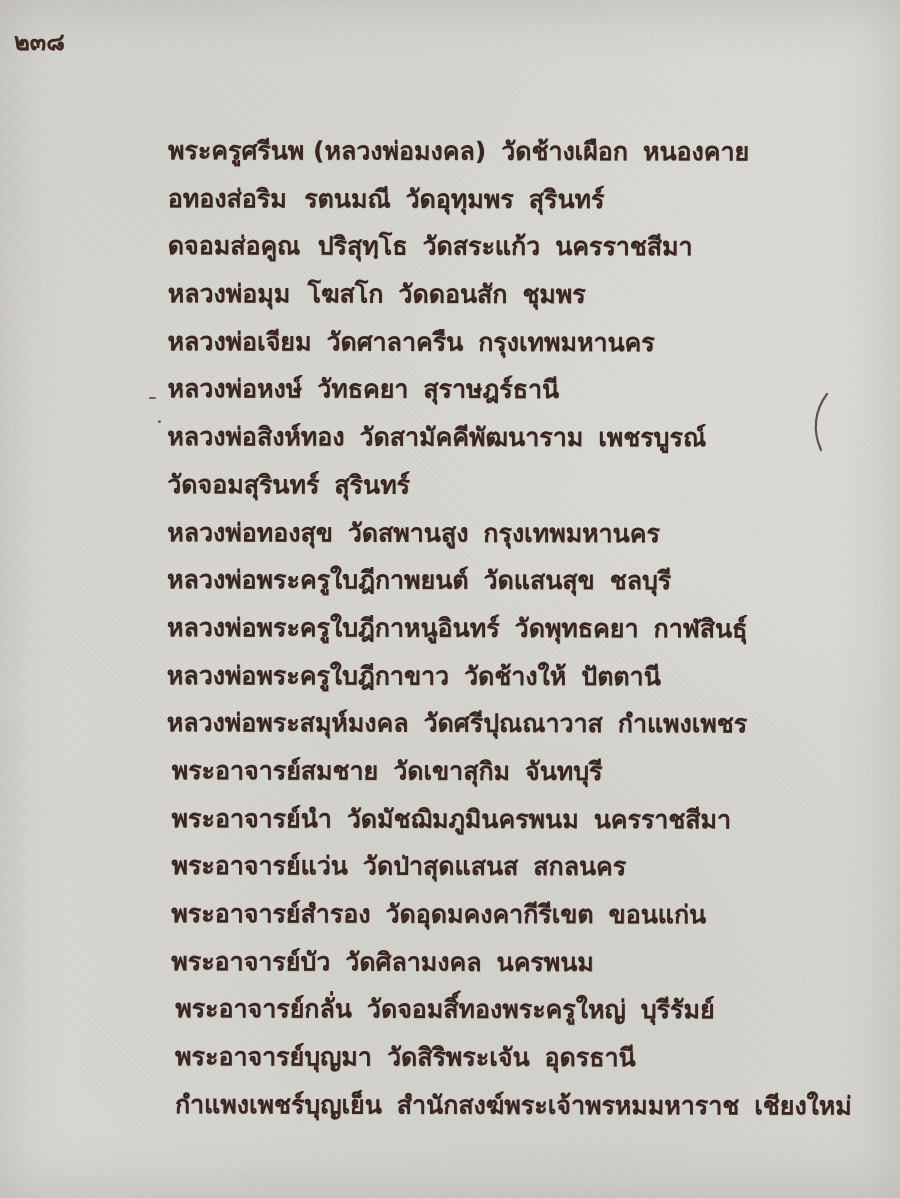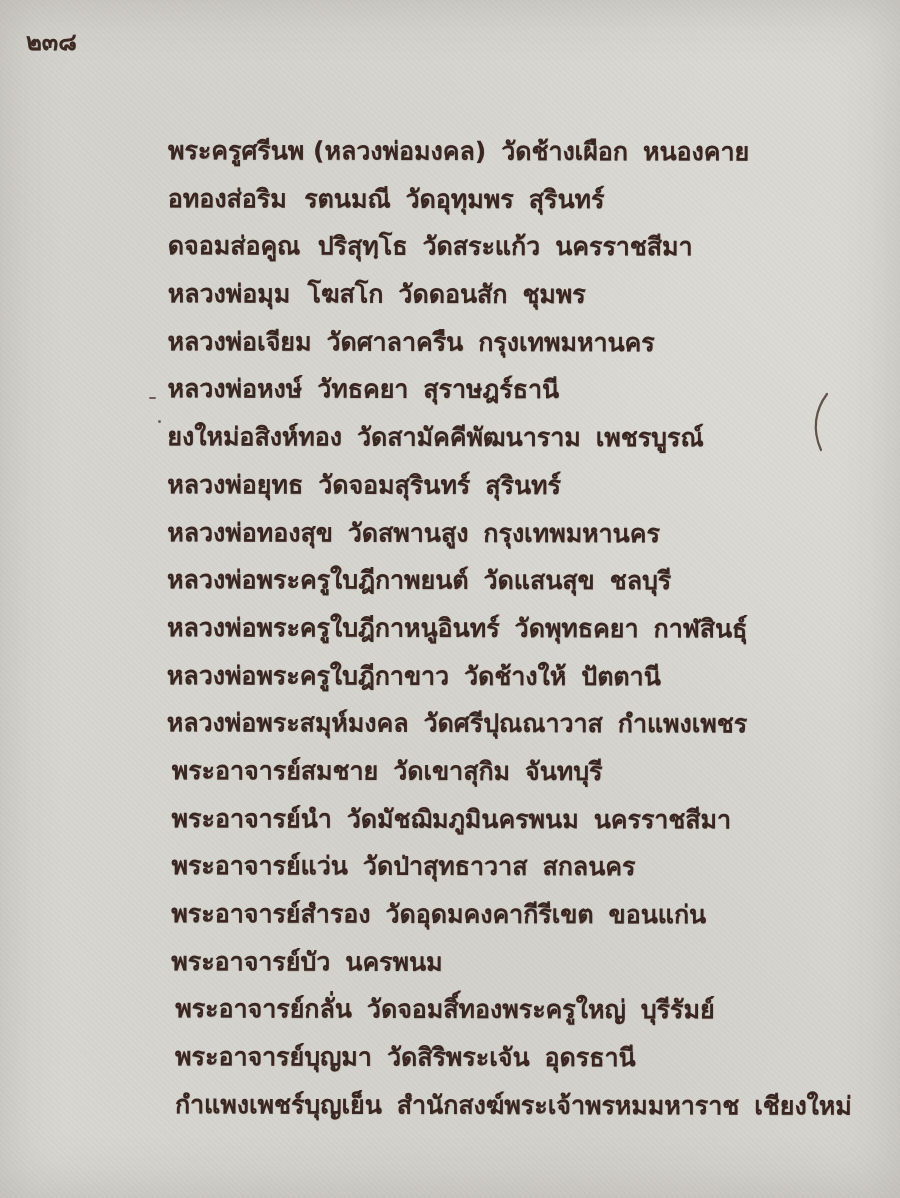--- a/index.html
+++ b/index.html
@@ -12,21 +12,21 @@
     background-color:#d8d7d2;
     background-image:
       radial-gradient(circle at 15% 10%, rgba(120,110,100,0.05), transparent 45%),
       radial-gradient(circle at 85% 30%, rgba(255,255,255,0.06), transparent 40%),
       radial-gradient(circle at 40% 70%, rgba(110,100,95,0.04), transparent 50%),
       radial-gradient(circle at 70% 95%, rgba(120,110,100,0.05), transparent 45%),
       repeating-linear-gradient(45deg, rgba(90,80,75,0.018) 0 2px, rgba(255,255,255,0.018) 2px 4px);
     box-shadow:inset 0 0 60px rgba(95,88,80,0.22);
   }
   .page-number{
-    position:absolute;left:26px;top:22px;
+    position:absolute;left:14px;top:22px;
     font-size:24px;font-weight:600;color:#3d2a22;
     text-shadow:0.3px 0.3px 0.6px rgba(61,42,34,0.4);
   }
   .text-block{
     position:absolute;left:168px;top:134px;width:700px;
     transform:rotate(0.12deg);transform-origin:top left;
   }
   .line{
     height:47.7px;display:flex;align-items:flex-start;column-gap:15px;
     font-size:25px;font-weight:600;color:#3a2620;line-height:34px;
@@ -47,32 +47,32 @@
 
   <div class="page-number">๒๓๘</div>
 
   <div class="text-block">
       <div class="line"><span class="seg seg-name">พระครูศรีนพ (หลวงพ่อมงคล)</span><span class="seg seg-temple">วัดช้างเผือก</span><span class="seg seg-province">หนองคาย</span></div>
       <div class="line"><span class="seg seg-name">อทองส่อริม  รตนมณี</span><span class="seg seg-temple">วัดอุทุมพร</span><span class="seg seg-province">สุรินทร์</span></div>
       <div class="line"><span class="seg seg-name">ดจอมส่อคูณ  ปริสุทฺโธ</span><span class="seg seg-temple">วัดสระแก้ว</span><span class="seg seg-province">นครราชสีมา</span></div>
       <div class="line"><span class="seg seg-name">หลวงพ่อมุม  โฆสโก</span><span class="seg seg-temple">วัดดอนสัก</span><span class="seg seg-province">ชุมพร</span></div>
       <div class="line"><span class="seg seg-name">หลวงพ่อเจียม</span><span class="seg seg-temple">วัดศาลาครืน</span><span class="seg seg-province">กรุงเทพมหานคร</span></div>
       <div class="line"><span class="seg seg-name">หลวงพ่อหงษ์</span><span class="seg seg-temple">วัทธคยา</span><span class="seg seg-province">สุราษฎร์ธานี</span></div>
-      <div class="line"><span class="seg seg-name">ยงใหม่อสิงห์ทอง</span><span class="seg seg-temple">วัดสามัคคีพัฒนาราม</span><span class="seg seg-province">เพชรบูรณ์</span></div>
-      <div class="line"><span class="seg seg-name">หลวงพ่อยุทธ</span><span class="seg seg-temple">วัดจอมสุรินทร์</span><span class="seg seg-province">สุรินทร์</span></div>
+      <div class="line"><span class="seg seg-name">หลวงพ่อสิงห์ทอง</span><span class="seg seg-temple">วัดสามัคคีพัฒนาราม</span><span class="seg seg-province">เพชรบูรณ์</span></div>
+      <div class="line"><span class="seg seg-temple">วัดจอมสุรินทร์</span><span class="seg seg-province">สุรินทร์</span></div>
       <div class="line"><span class="seg seg-name">หลวงพ่อทองสุข</span><span class="seg seg-temple">วัดสพานสูง</span><span class="seg seg-province">กรุงเทพมหานคร</span></div>
       <div class="line"><span class="seg seg-name">หลวงพ่อพระครูใบฎีกาพยนต์</span><span class="seg seg-temple">วัดแสนสุข</span><span class="seg seg-province">ชลบุรี</span></div>
       <div class="line"><span class="seg seg-name">หลวงพ่อพระครูใบฎีกาหนูอินทร์</span><span class="seg seg-temple">วัดพุทธคยา</span><span class="seg seg-province">กาฬสินธุ์</span></div>
       <div class="line"><span class="seg seg-name">หลวงพ่อพระครูใบฎีกาขาว</span><span class="seg seg-temple">วัดช้างให้</span><span class="seg seg-province">ปัตตานี</span></div>
       <div class="line"><span class="seg seg-name">หลวงพ่อพระสมุห์มงคล</span><span class="seg seg-temple">วัดศรีปุณณาวาส</span><span class="seg seg-province">กำแพงเพชร</span></div>
       <div class="line"><span class="seg seg-name">พระอาจารย์สมชาย</span><span class="seg seg-temple">วัดเขาสุกิม</span><span class="seg seg-province">จันทบุรี</span></div>
       <div class="line"><span class="seg seg-name">พระอาจารย์นำ</span><span class="seg seg-temple">วัดมัชฌิมภูมินครพนม</span><span class="seg seg-province">นครราชสีมา</span></div>
-      <div class="line"><span class="seg seg-name">พระอาจารย์แว่น</span><span class="seg seg-temple">วัดป่าสุทธาวาส</span><span class="seg seg-province">สกลนคร</span></div>
+      <div class="line"><span class="seg seg-name">พระอาจารย์แว่น</span><span class="seg seg-temple">วัดป่าสุดแสนส</span><span class="seg seg-province">สกลนคร</span></div>
       <div class="line"><span class="seg seg-name">พระอาจารย์สำรอง</span><span class="seg seg-temple">วัดอุดมคงคากีรีเขต</span><span class="seg seg-province">ขอนแก่น</span></div>
-      <div class="line"><span class="seg seg-name">พระอาจารย์บัว</span><span class="seg seg-province">นครพนม</span></div>
+      <div class="line"><span class="seg seg-name">พระอาจารย์บัว</span><span class="seg seg-temple">วัดศิลามงคล</span><span class="seg seg-province">นครพนม</span></div>
       <div class="line"><span class="seg seg-name">พระอาจารย์กลั่น</span><span class="seg seg-temple">วัดจอมสิ์ทองพระครูใหญ่</span><span class="seg seg-province">บุรีรัมย์</span></div>
       <div class="line"><span class="seg seg-name">พระอาจารย์บุญมา</span><span class="seg seg-temple">วัดสิริพระเจัน</span><span class="seg seg-province">อุดรธานี</span></div>
       <div class="line"><span class="seg seg-name">กำแพงเพชร์บุญเย็น</span><span class="seg seg-temple">สำนักสงฆ์พระเจ้าพรหมมหาราช</span><span class="seg seg-province">เชียงใหม่</span></div>
     </div>
 
   <svg class="stray-mark" width="30" height="64" viewBox="0 0 30 64">
     <path d="M21 4 C 9 20, 6 40, 15 60" fill="none" stroke="#4b3a31" stroke-width="2.2" stroke-linecap="round" opacity="0.85"></path>
   </svg>
 
   <div class="speck speck-dash"></div>

